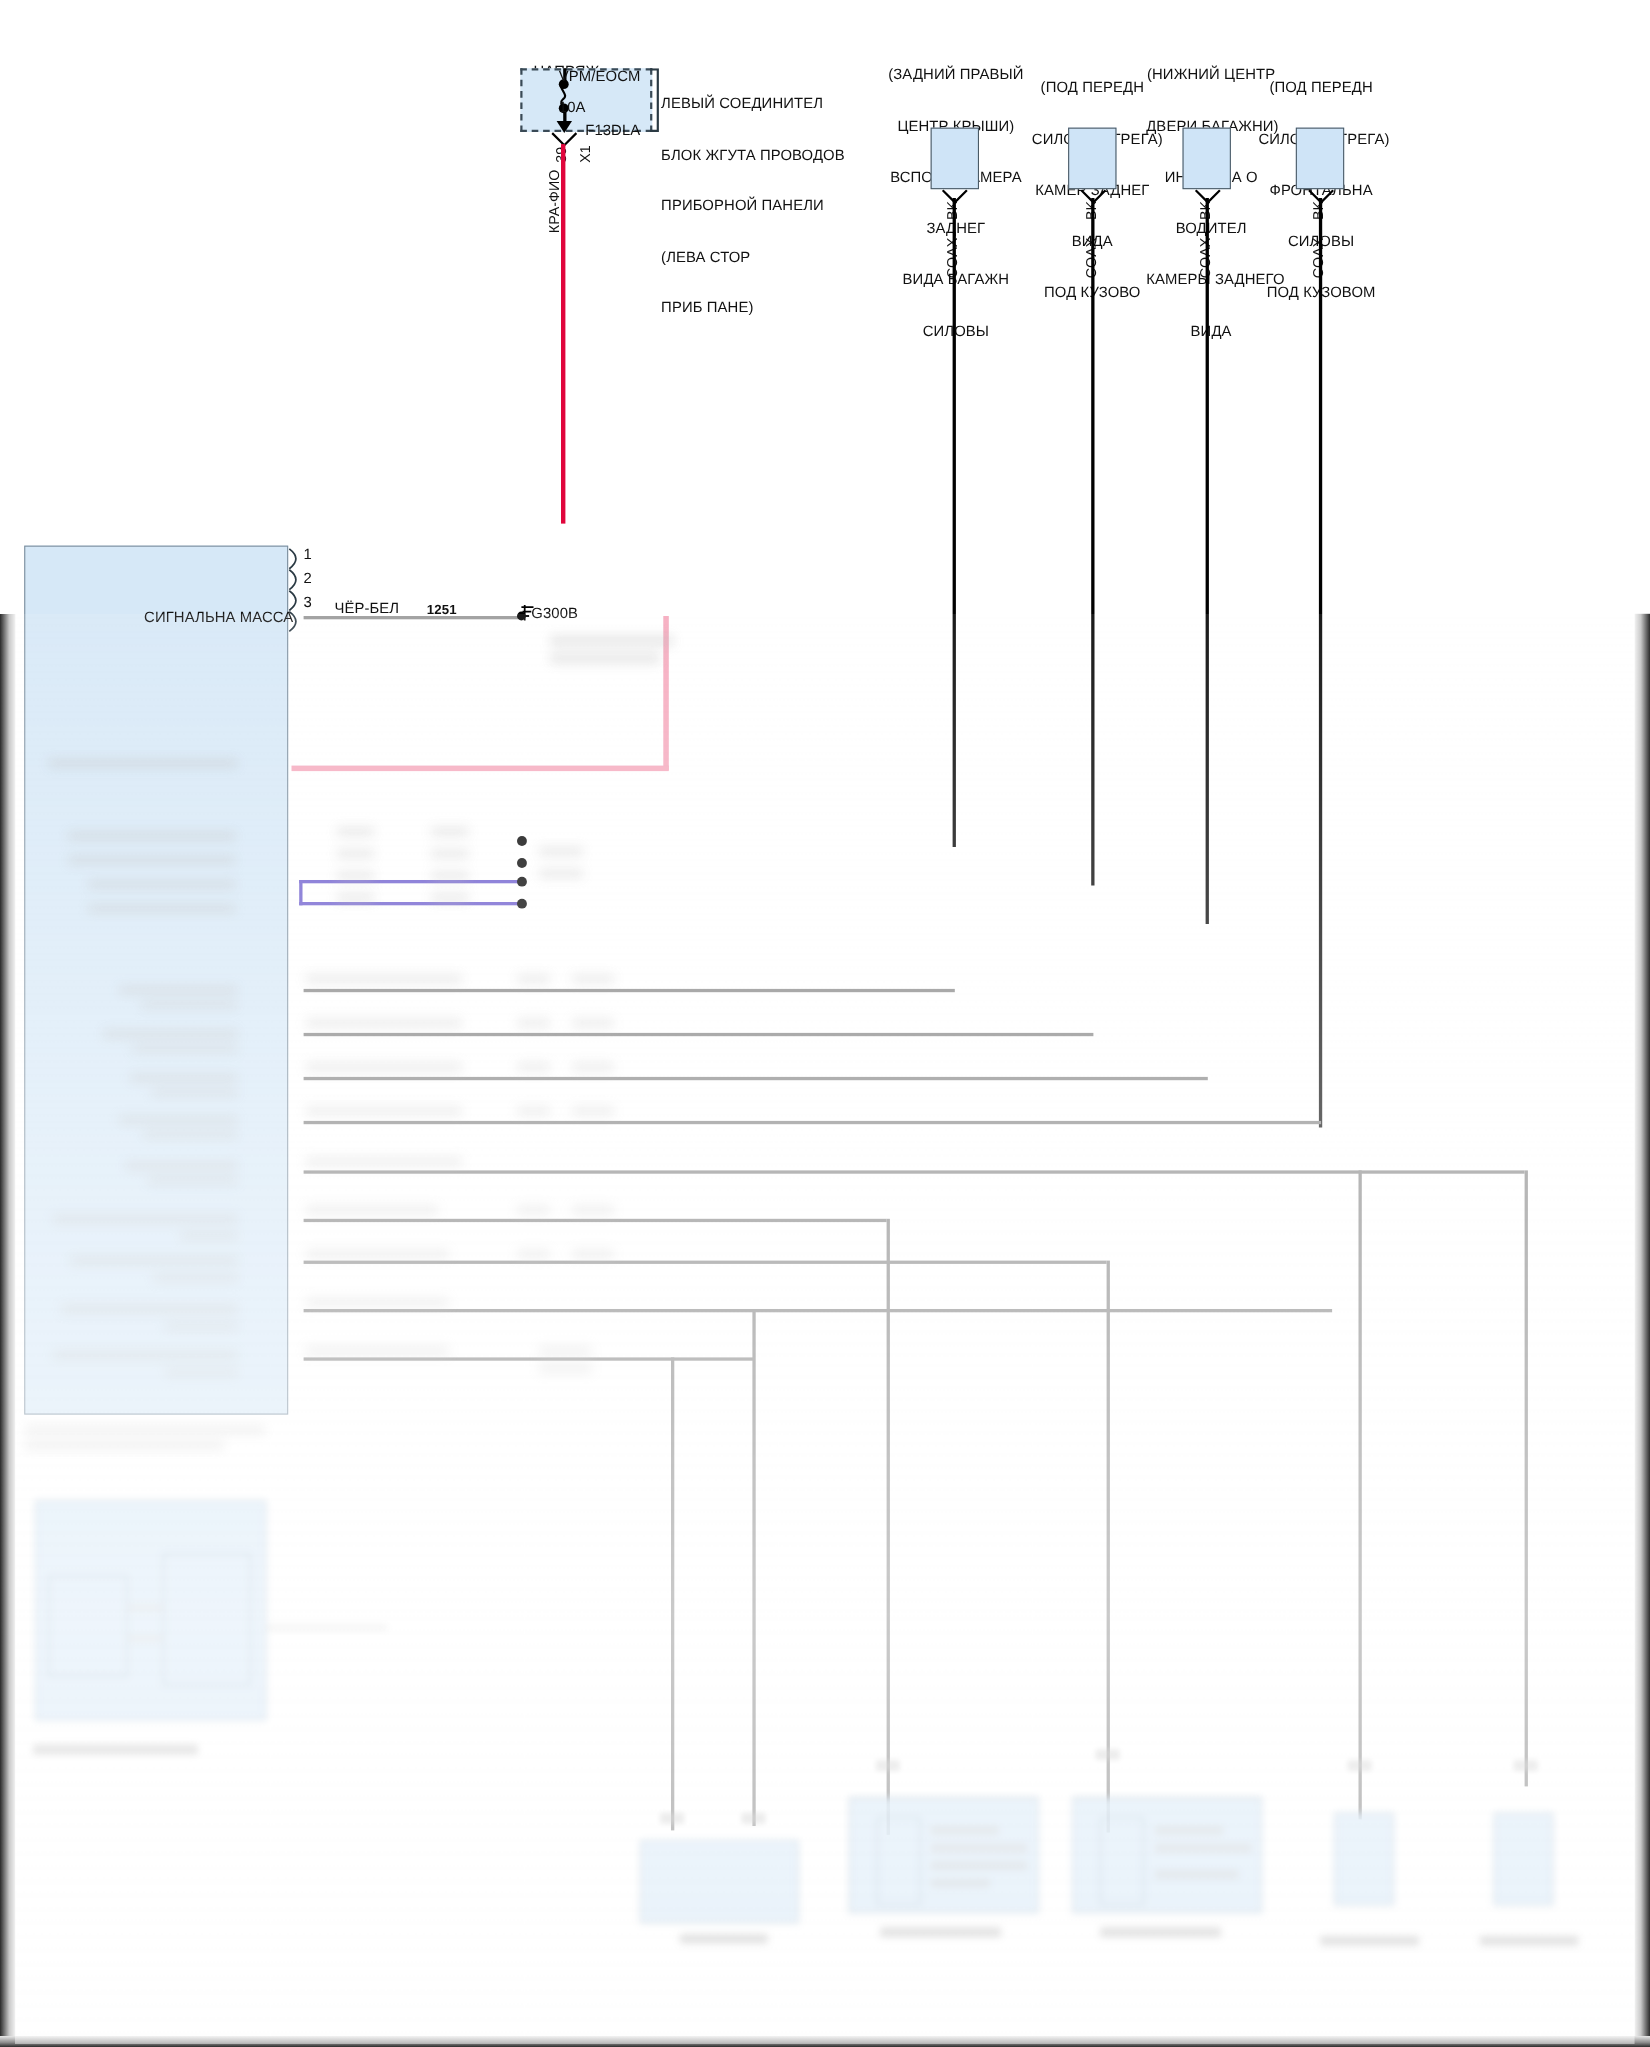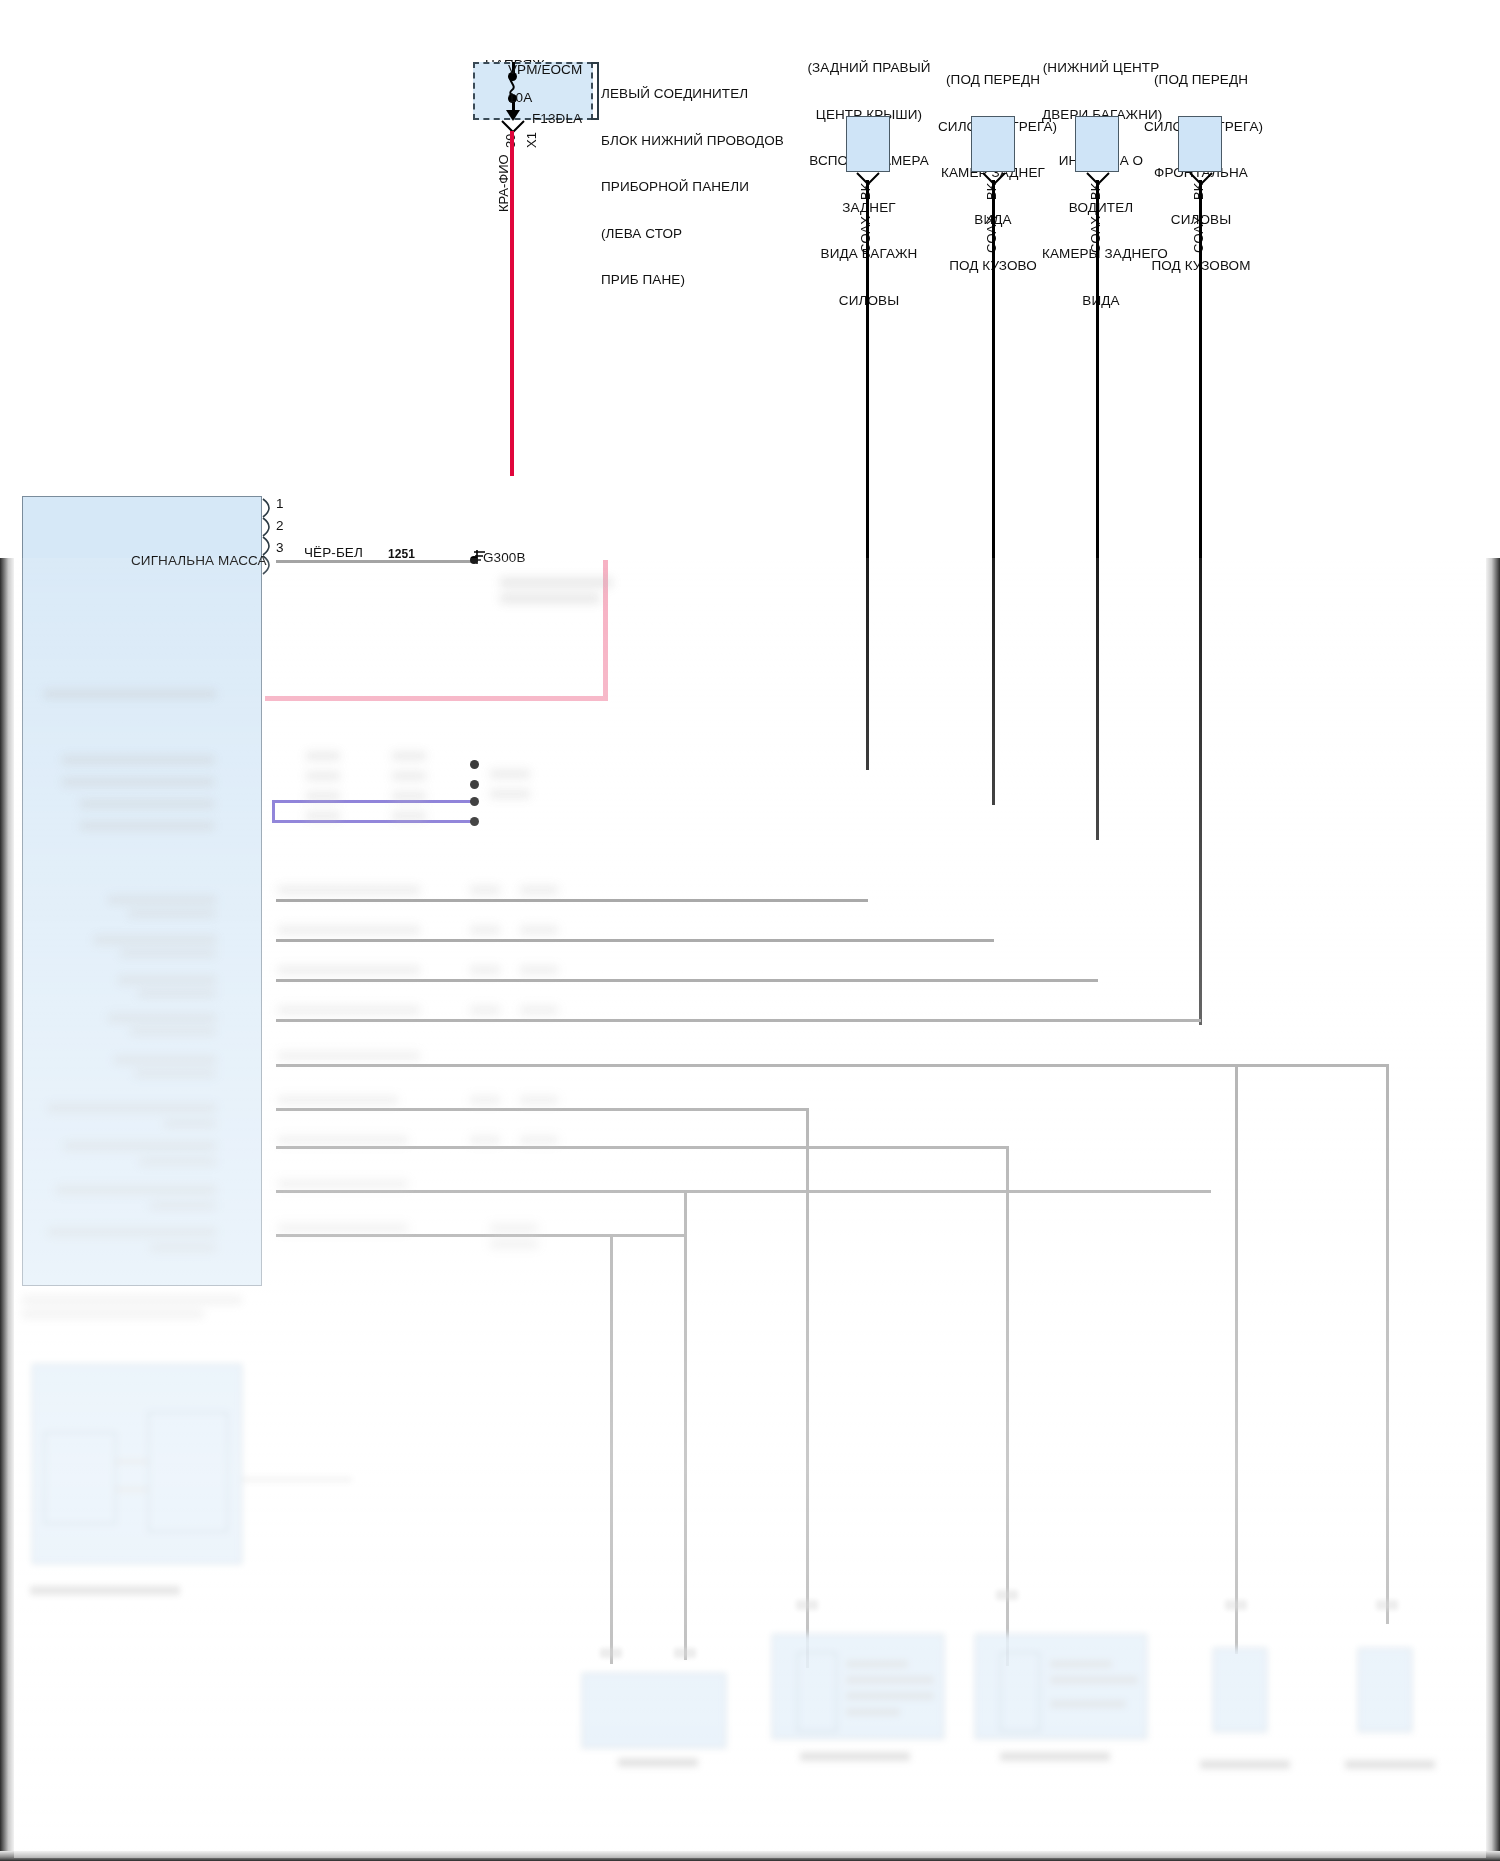--- a/index.html
+++ b/index.html
@@ -76,21 +76,21 @@
 
   <div class="abs txt" style="left:508px;top:62px;">VPM/EOCM</div>
   <div class="abs txt" style="left:532px;top:76px;margin-top:35px;">F13DLA</div>
   <div class="abs txt" style="left:508px;top:90px;">10A</div>
 
   <svg class="abs" style="left:590px;top:62px;" width="10" height="58">
     <path d="M1 1 L8 1 L8 57 L1 57" stroke="#2b3a44" stroke-width="2" fill="none"></path>
   </svg>
   <div class="abs txt" style="left:601px;top:55px;width:260px;">
     <div>ЛЕВЫЙ СОЕДИНИТЕЛ</div>
-    <div>БЛОК НИЖНИЙ ПРОВОДОВ</div>
+    <div>БЛОК ЖГУТА ПРОВОДОВ</div>
     <div>ПРИБОРНОЙ ПАНЕЛИ</div>
     <div>(ЛЕВА СТОР</div>
     <div>ПРИБ ПАНЕ)</div>
   </div>
 
   <svg class="abs" style="left:500px;top:120px;" width="26" height="14">
     <path d="M2 1 L13 12 L24 1" stroke="#000" stroke-width="2" fill="none"></path>
   </svg>
 
   <div class="abs vtxt" style="left:503px;top:148px;transform:rotate(-90deg);">39</div>

